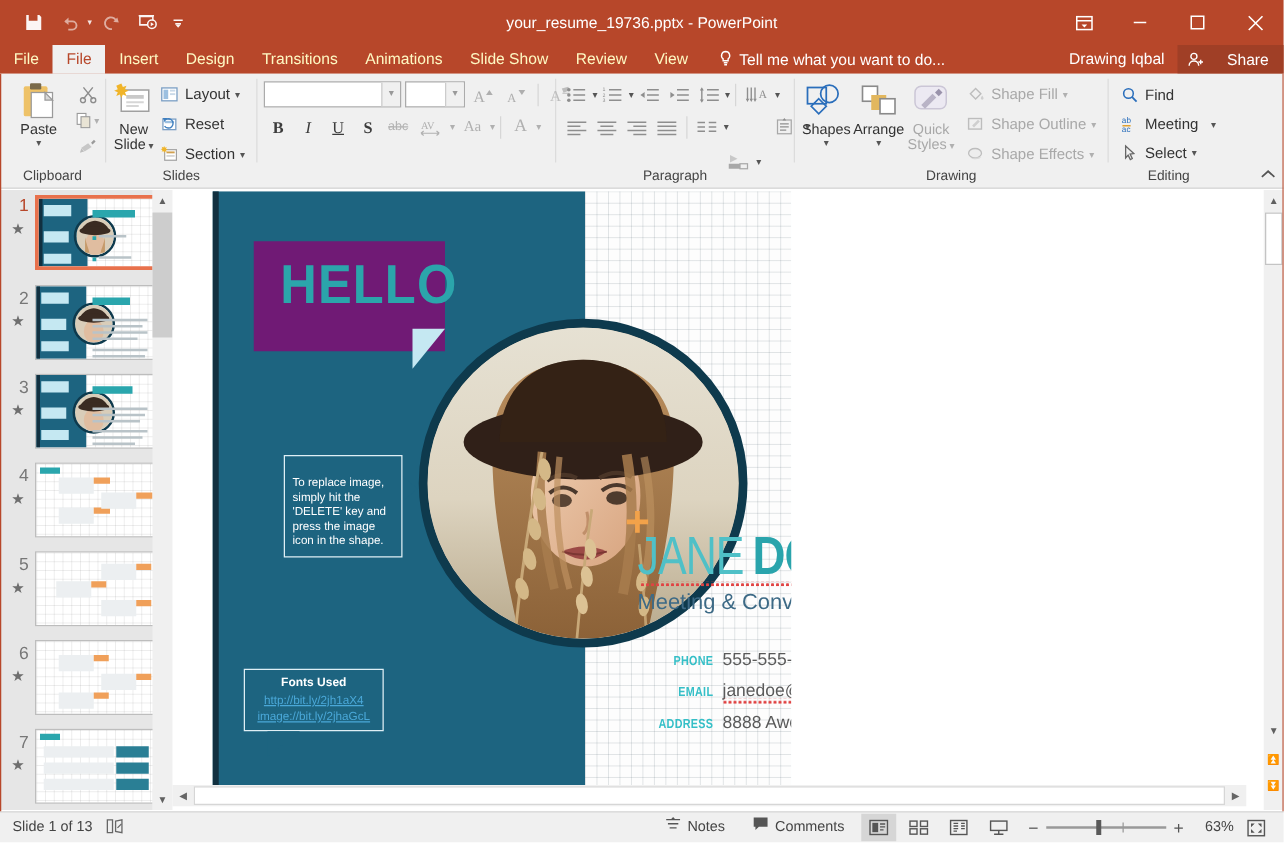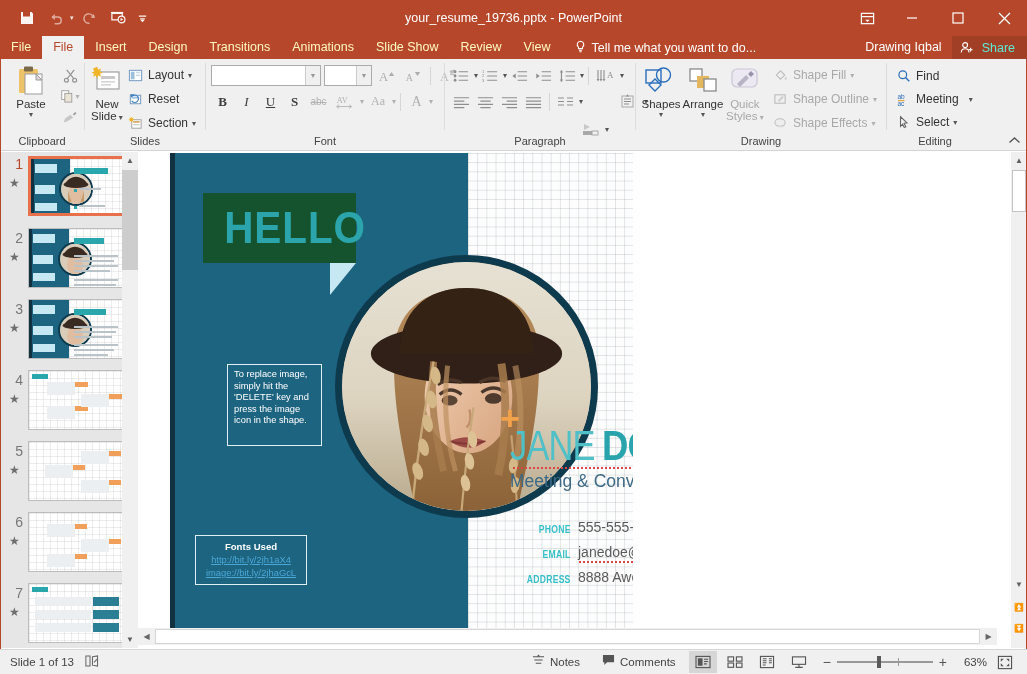--- a/index.html
+++ b/index.html
@@ -47,21 +47,21 @@
   .tellme {
     display:flex; align-items:center; gap:5px; color:#fff; font-size:12.5px;
     padding-left:14px; height:23px;
   }
   .tellme .bulb { font-size:12px; }
   .right-user {
     position:absolute; right:0; top:0; height:23px; display:flex; align-items:center;
   }
   .username { color:#fff; font-size:12.5px; padding:0 10px; line-height:23px; }
   .share-btn {
-    display:flex; align-items:center; gap:8px; color:#5eead4; font-size:12.5px;
+    display:flex; align-items:center; gap:18px; color:#ffffff; font-size:12.5px;
     background:#a03f26; height:23px; padding:0 12px 0 8px;
   }
 
   
   .ribbon {
     position:absolute; left:0; top:59px; width:1027px; height:92px;
     background:#f0f0f0; border-bottom:1px solid #d4d4d4;
     display:flex;
   }
   .rgroup { position:relative; height:92px; display:flex; flex-direction:column; }
@@ -187,22 +187,22 @@
   }
   .slide-right {
     position:absolute; left:298px; top:0; right:0; bottom:0;
     background:#fdfdfd;
     background-image:
       linear-gradient(to right, rgba(90,110,120,.18) 1px, transparent 1px),
       linear-gradient(to bottom, rgba(90,110,120,.18) 1px, transparent 1px);
     background-size:9.2px 9.2px;
   }
   .hello-bubble {
-    position:absolute; left:33px; top:40px; width:153px; height:70px;
-    background:#14532d;
+    position:absolute; left:33px; top:40px; width:153px; height:88px;
+    background:#701a75;
   }
   .hello-bubble .htext {
     font-family:"Liberation Sans", sans-serif;
     font-weight:bold; font-size:44px; color:#2ba5ab;
     letter-spacing:1px; line-height:70px; padding-left:23px;
     transform:scaleX(.92); transform-origin:left center;
   }
   .hello-tail {
     position:absolute; left:160px; top:110px; width:0;height:0;
     border-left:26px solid #c5e8f2;
@@ -211,21 +211,21 @@
   .photo-ring {
     position:absolute; left:165px; top:102px; width:263px; height:263px;
     border-radius:50%; border:7px solid #0e3a4d; overflow:hidden;
     background:#d9cbb8;
   }
   .photo-inner { position:absolute; inset:0; border-radius:50%; overflow:hidden; }
 
   .infobox {
     position:absolute; left:57px; top:211px; width:95px; height:82px;
     background:#1d6480; border:1px solid #dfeff5; color:#fff;
-    font-size:9.3px; line-height:11.6px; padding:4px 6px;
+    font-size:9.3px; line-height:11.6px; padding:16px 6px;
   }
   .infobox-tail {
     position:absolute; left:152px; top:228px; width:0;height:0;
     border-left:12px solid #1d6480;
     border-top:10px solid transparent;
     border-bottom:10px solid transparent;
   }
   .infobox-tail-b {
     position:absolute; left:152px; top:228px; width:0;height:0;
     border-left:13px solid #dfeff5;
@@ -581,21 +581,20 @@
             <span style="font-family:'Liberation Serif',serif;font-size:12px;color:#b0b0b0">Aa</span>
           </span>
           <span class="carets dis">▾</span>
           <span class="vsep"></span>
           <span class="fbtn dis">
             <span style="font-family:'Liberation Serif',serif;font-size:14px;color:#b0b0b0">A</span>
           </span>
           <span class="carets dis">▾</span>
         </div>
       </div>
-      <div class="glabel">Font</div>
     </div>
     <div class="gsep"></div>
 
     <div class="rgroup" style="width:190px">
       <div class="gbody" style="flex-direction:column; padding-top:6px;">
         <div class="prow">
           <span class="pbtn">
             <svg width="17" height="14" viewBox="0 0 18 14">
                 <circle cx="2.2" cy="2.5" r="1.5" fill="#8e8e8e"></circle>
                 <circle cx="2.2" cy="7" r="1.5" fill="#8e8e8e"></circle>

